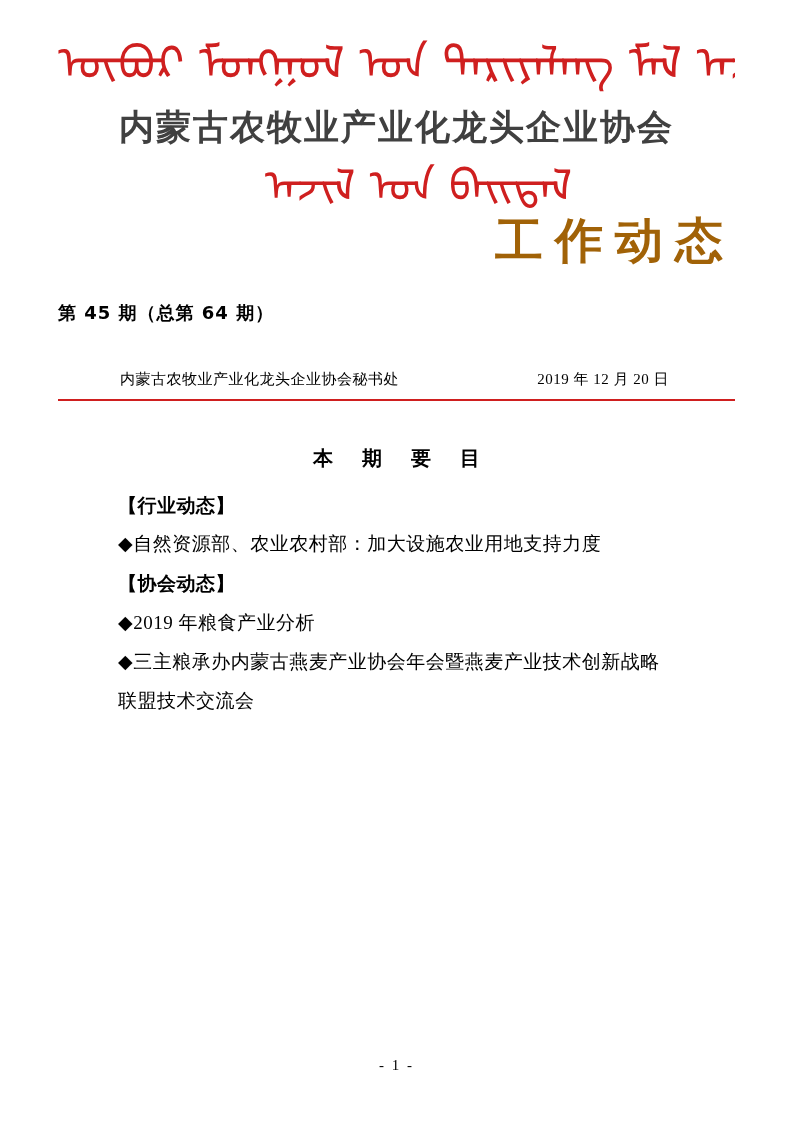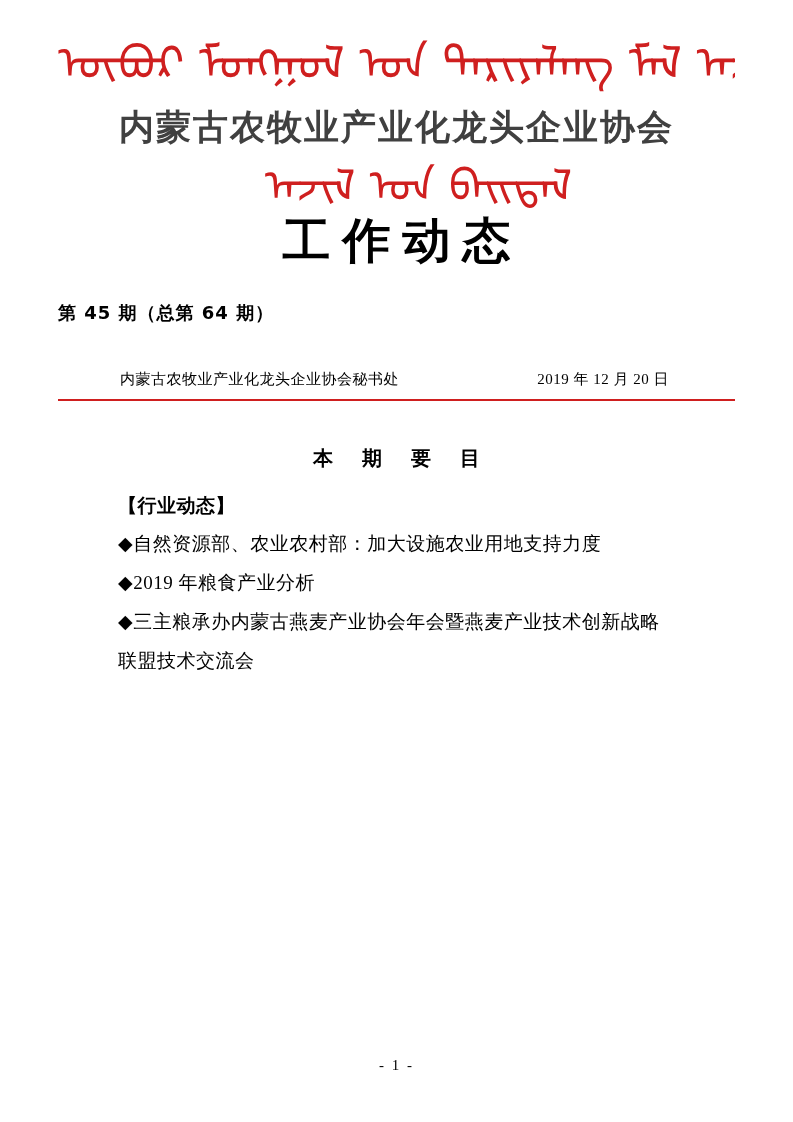--- a/index.html
+++ b/index.html
@@ -55,28 +55,29 @@
   .mongol-sub {
     font-size: 44px;
     margin-top: 14px;
     letter-spacing: 44px;
     padding-left: 44px;
     height: 48px;
     overflow: hidden;
     display: block;
   }
   .subtitle-cn {
-    color: #000000;
+    color: #a16207;
     font-family: "DejaVu Sans", "Liberation Sans", sans-serif;
     font-weight: bold;
     font-size: 48px;
     letter-spacing: 12px;
     padding-left: 12px;
     margin-top: 2px;
     line-height: 1.1;
+    text-align: right;
   }
 
   
   .issue-line {
     font-size: 18px;
     font-weight: bold;
     font-family: "DejaVu Sans", "Liberation Sans", sans-serif;
     margin-top: 34px;
     letter-spacing: 1px;
   }
@@ -166,20 +167,21 @@
 
   <div class="contents-title">本 期 要 目</div>
 
   <div class="toc">
 
     <div class="section-head">【行业动态】</div>
     <div class="toc-item">
       <span>◆</span><span>自然资源部、农业农村部：加大设施农业用地支持力度</span>
     </div>
 
+    <div class="section-head">【协会动态】</div>
     <div class="toc-item">
       <span>◆</span><span>2019 年粮食产业分析</span>
     </div>
     <div class="toc-item">
       <span>◆</span><span>三主粮承办内蒙古燕麦产业协会年会暨燕麦产业技术创新战略联盟技术交流会</span>
     </div>
 
   </div>
 
   <div class="footer">- 1 -</div>

